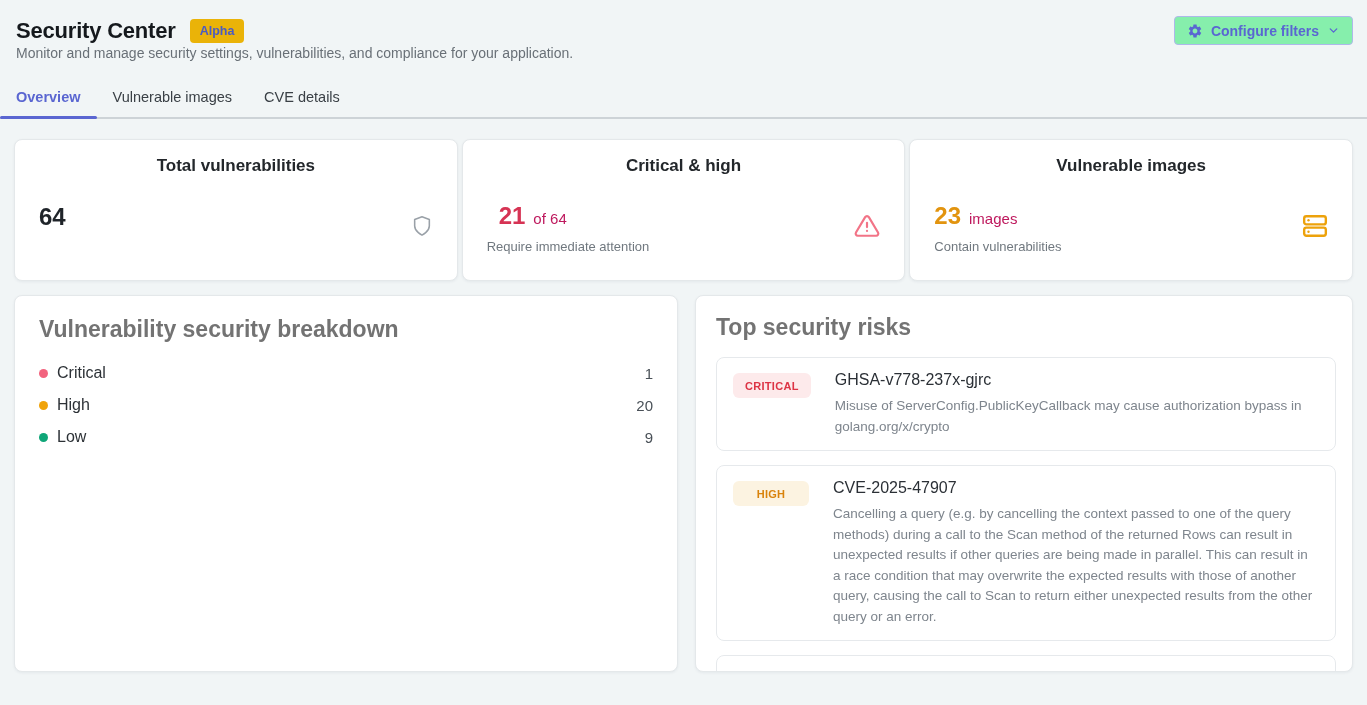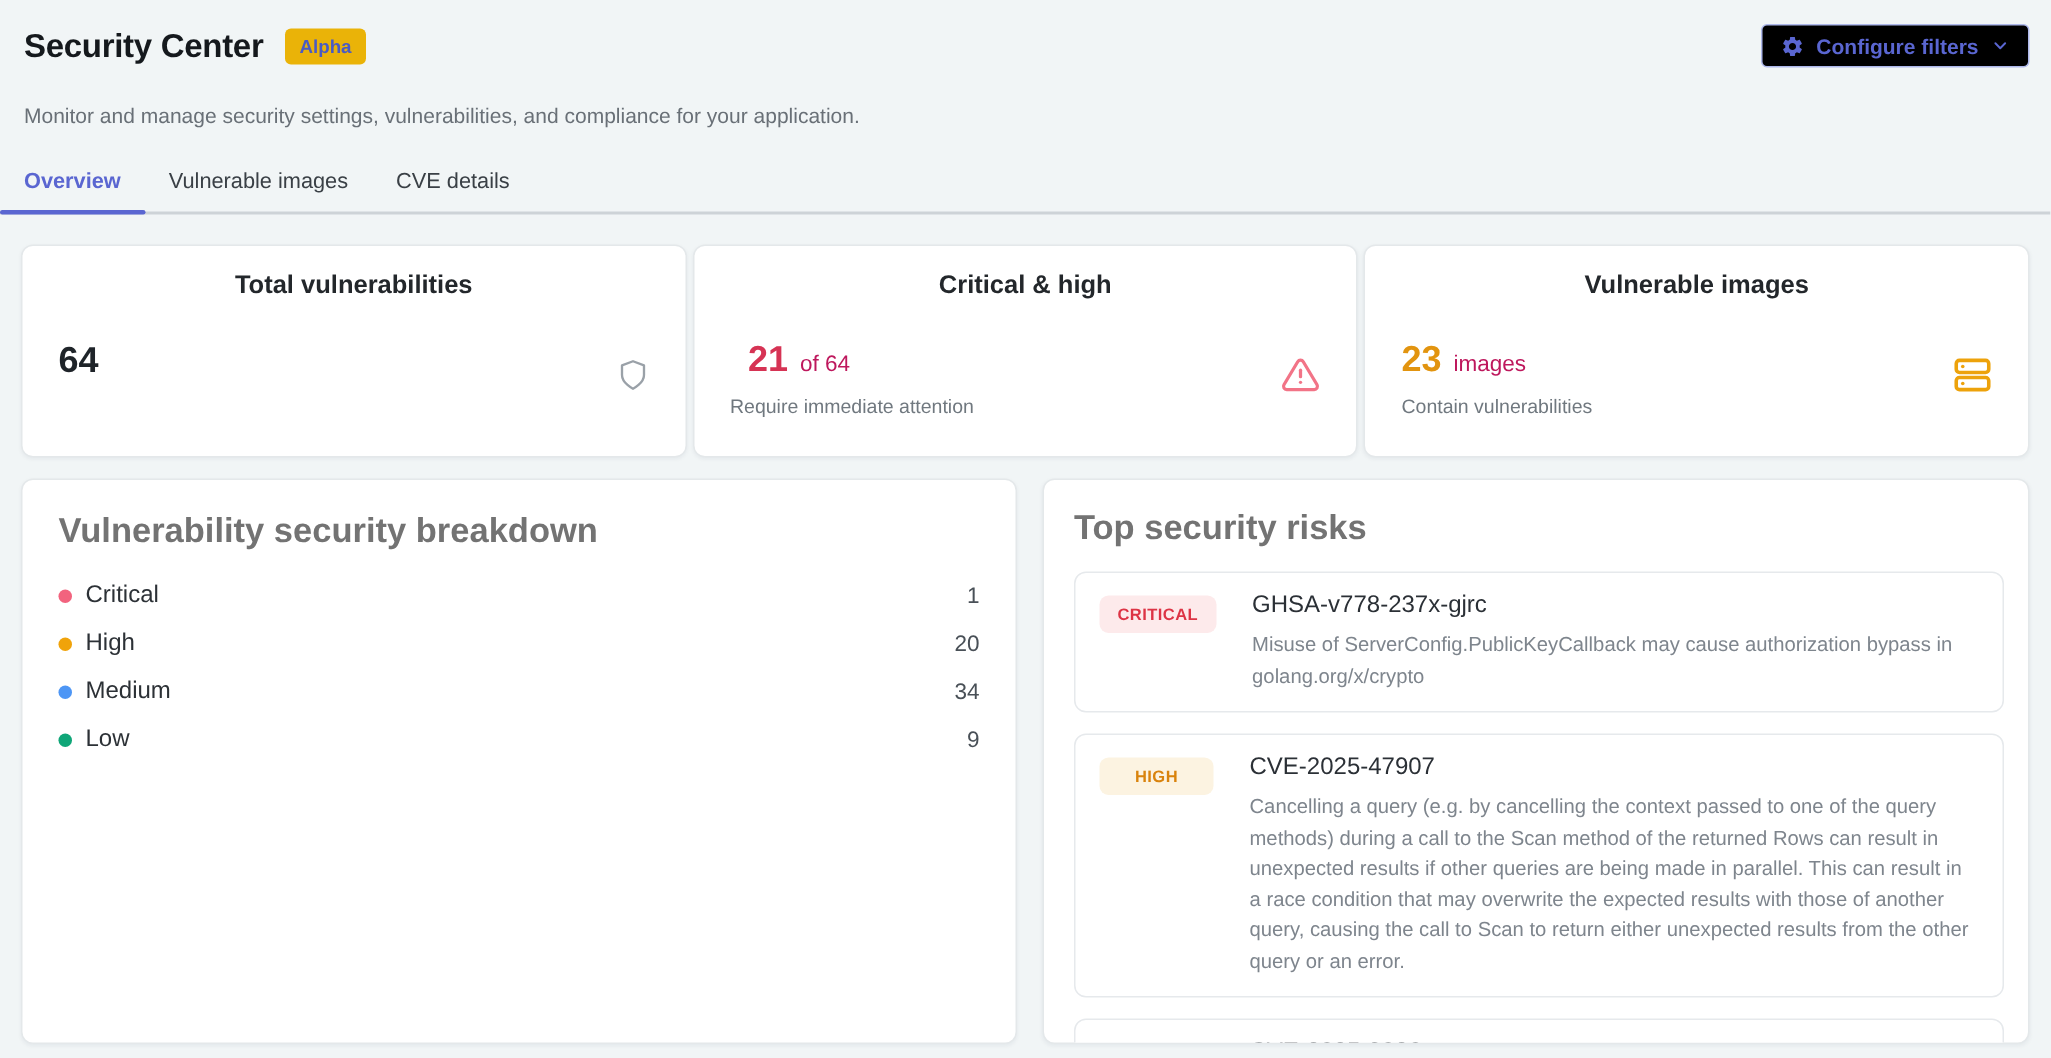--- a/index.html
+++ b/index.html
@@ -23,33 +23,33 @@
     font-size: 12.5px;
     font-weight: 600;
     padding: 5px 10px;
     border-radius: 4px;
   }
   .configure-btn {
     margin-left: auto;
     display: flex;
     align-items: center;
     gap: 8px;
-    background: #000000;
+    background: #86efac;
     border: 1px solid #aeb8ea;
     border-radius: 4px;
     padding: 5px 12px;
     height: 29px;
     color: #5a66d1;
     font-family: inherit;
     font-size: 14px;
     font-weight: 700;
     cursor: pointer;
   }
   .configure-btn svg { display: block; }
-  .subtitle { margin-top: 24px; font-size: 14px; color: #697077; }
+  .subtitle { margin-top: 0; font-size: 14px; color: #697077; }
 
   
   .tabs {
     display: flex;
     margin-top: 18px;
     border-bottom: 2px solid #cdd3d7;
   }
   .tab {
     position: relative;
     padding: 10px 16px 12px 16px;
@@ -249,25 +249,20 @@
           <span class="dot" style="background-color: rgb(242, 99, 126);"></span>
           <span class="breakdown-label">Critical</span>
           <span class="breakdown-value">1</span>
         </div>
         <div class="breakdown-row">
           <span class="dot" style="background-color: rgb(240, 163, 10);"></span>
           <span class="breakdown-label">High</span>
           <span class="breakdown-value">20</span>
         </div>
         <div class="breakdown-row">
-          <span class="dot" style="background-color: rgb(77, 150, 245);"></span>
-          <span class="breakdown-label">Medium</span>
-          <span class="breakdown-value">34</span>
-        </div>
-        <div class="breakdown-row">
           <span class="dot" style="background-color: rgb(15, 166, 120);"></span>
           <span class="breakdown-label">Low</span>
           <span class="breakdown-value">9</span>
         </div>
       </div>
     </div>
 
     <div class="card panel risks-panel">
       <div class="panel-title">Top security risks</div>
       <div class="risk-list">

